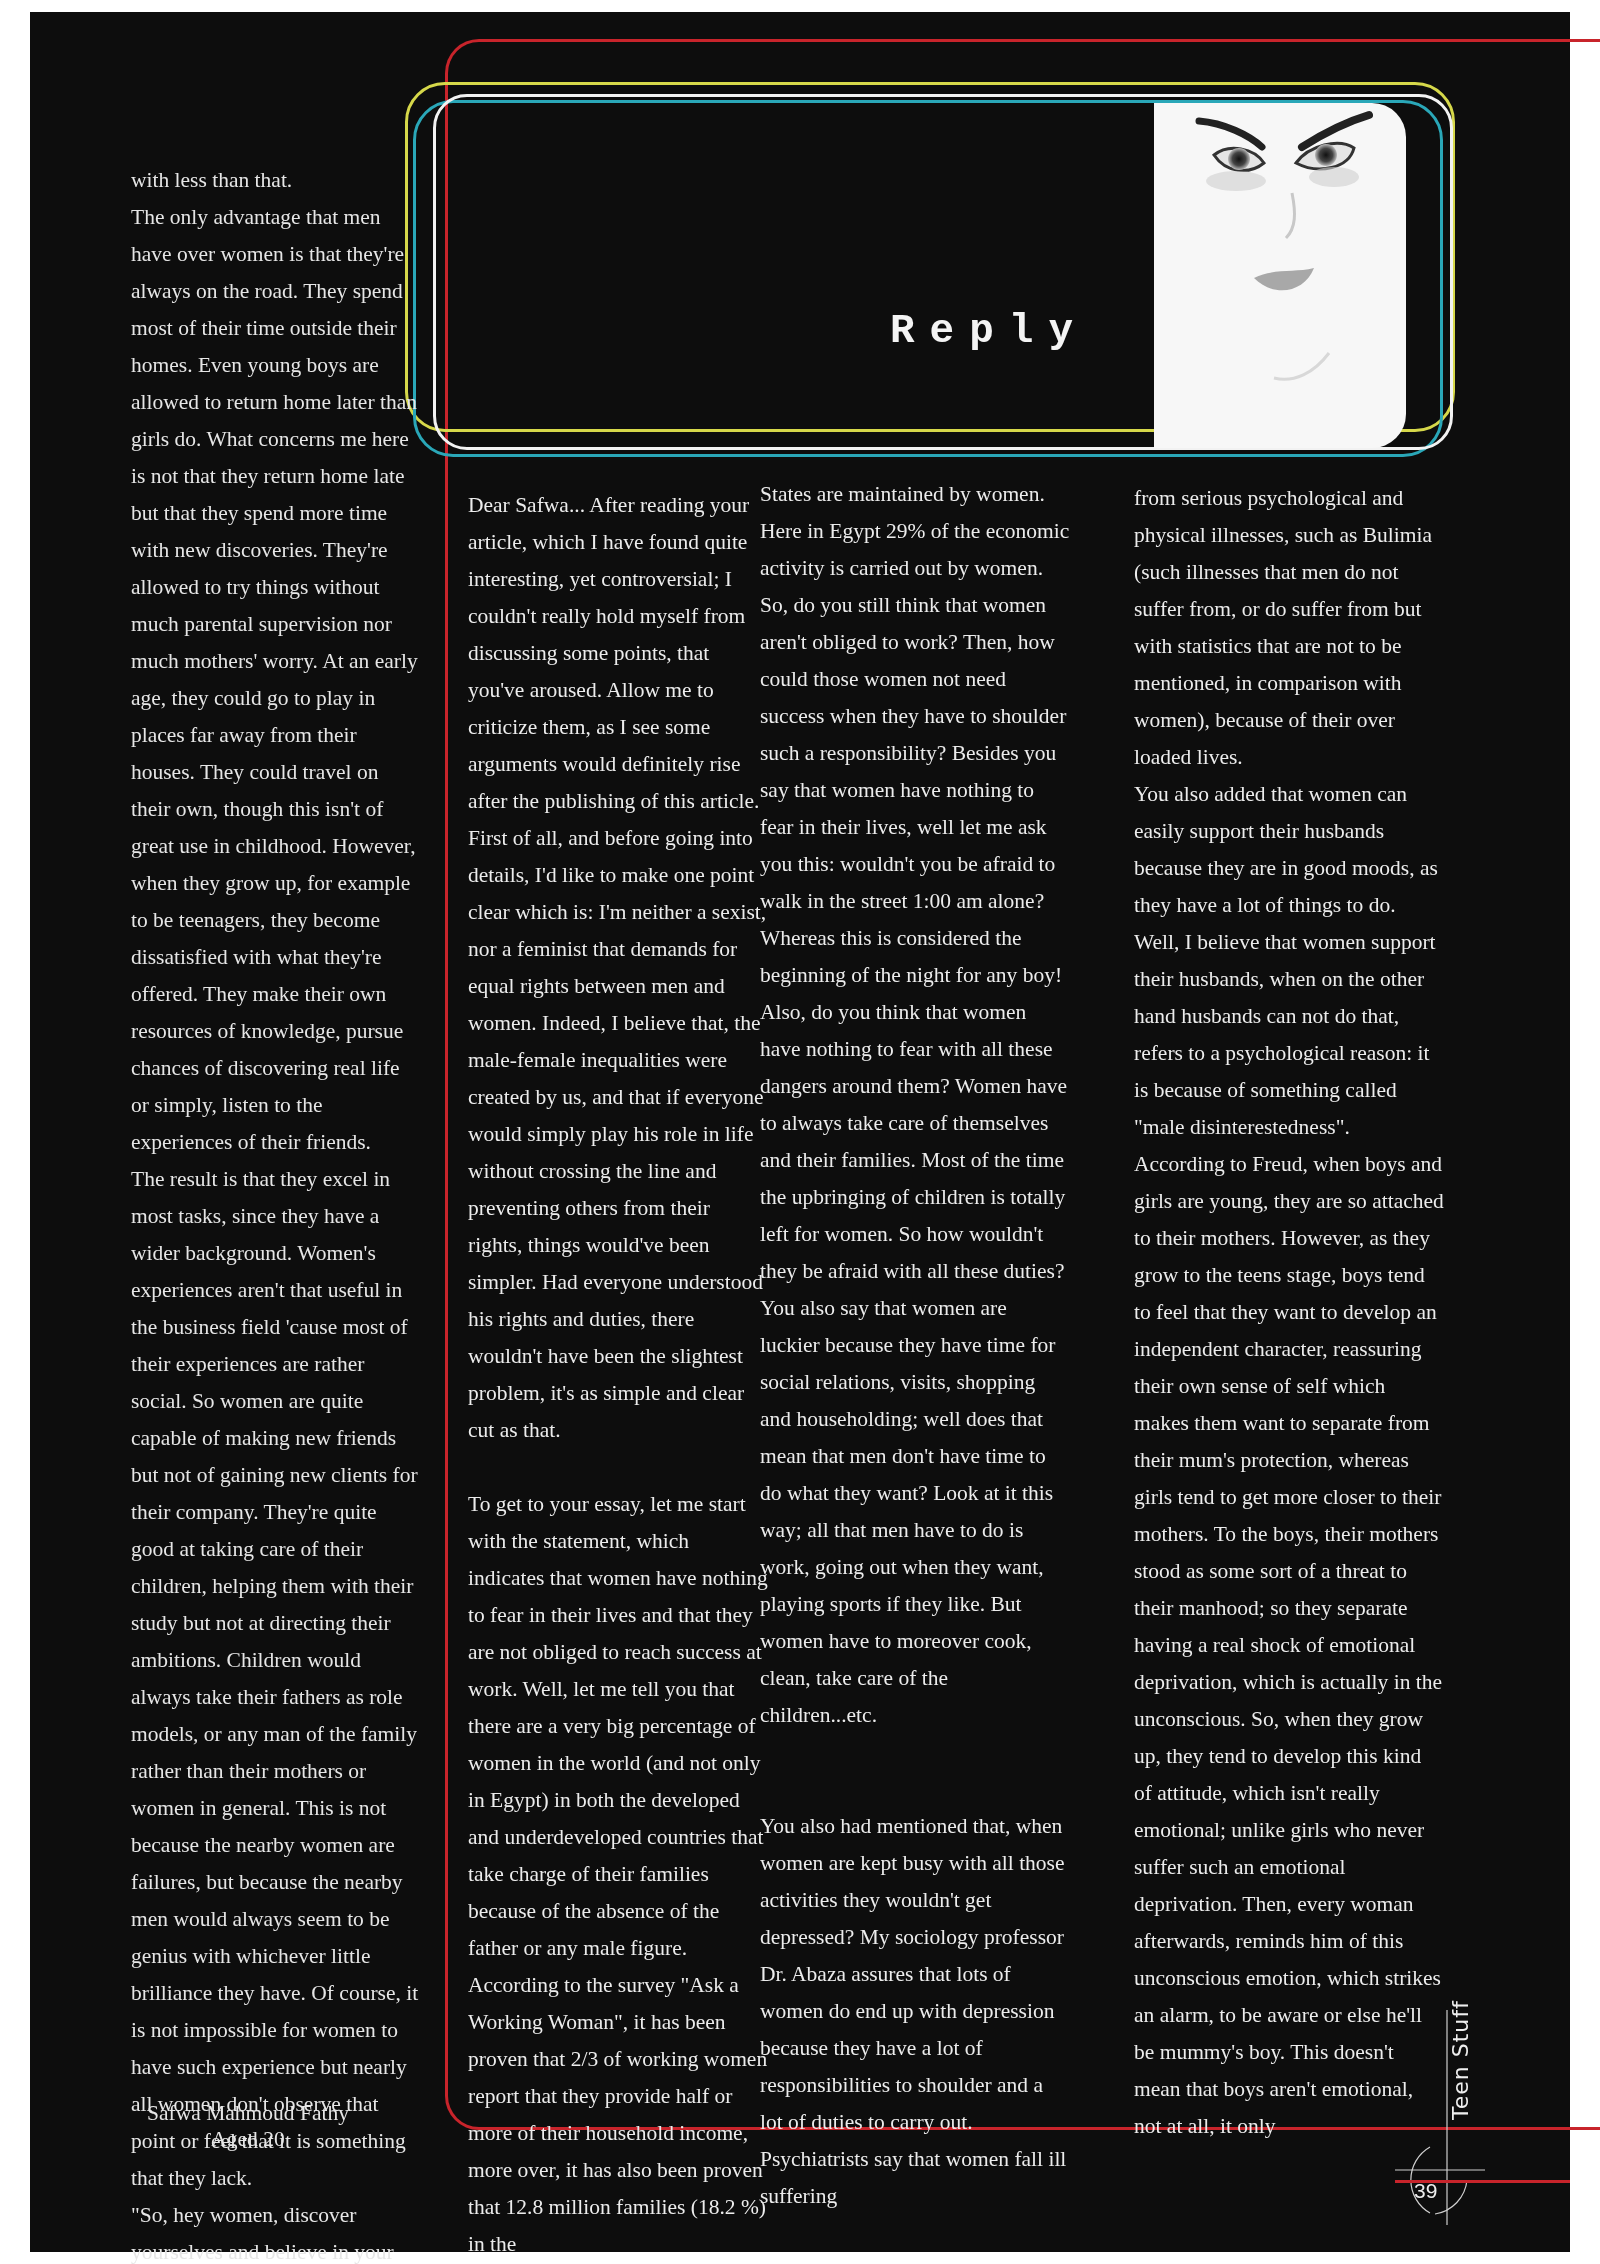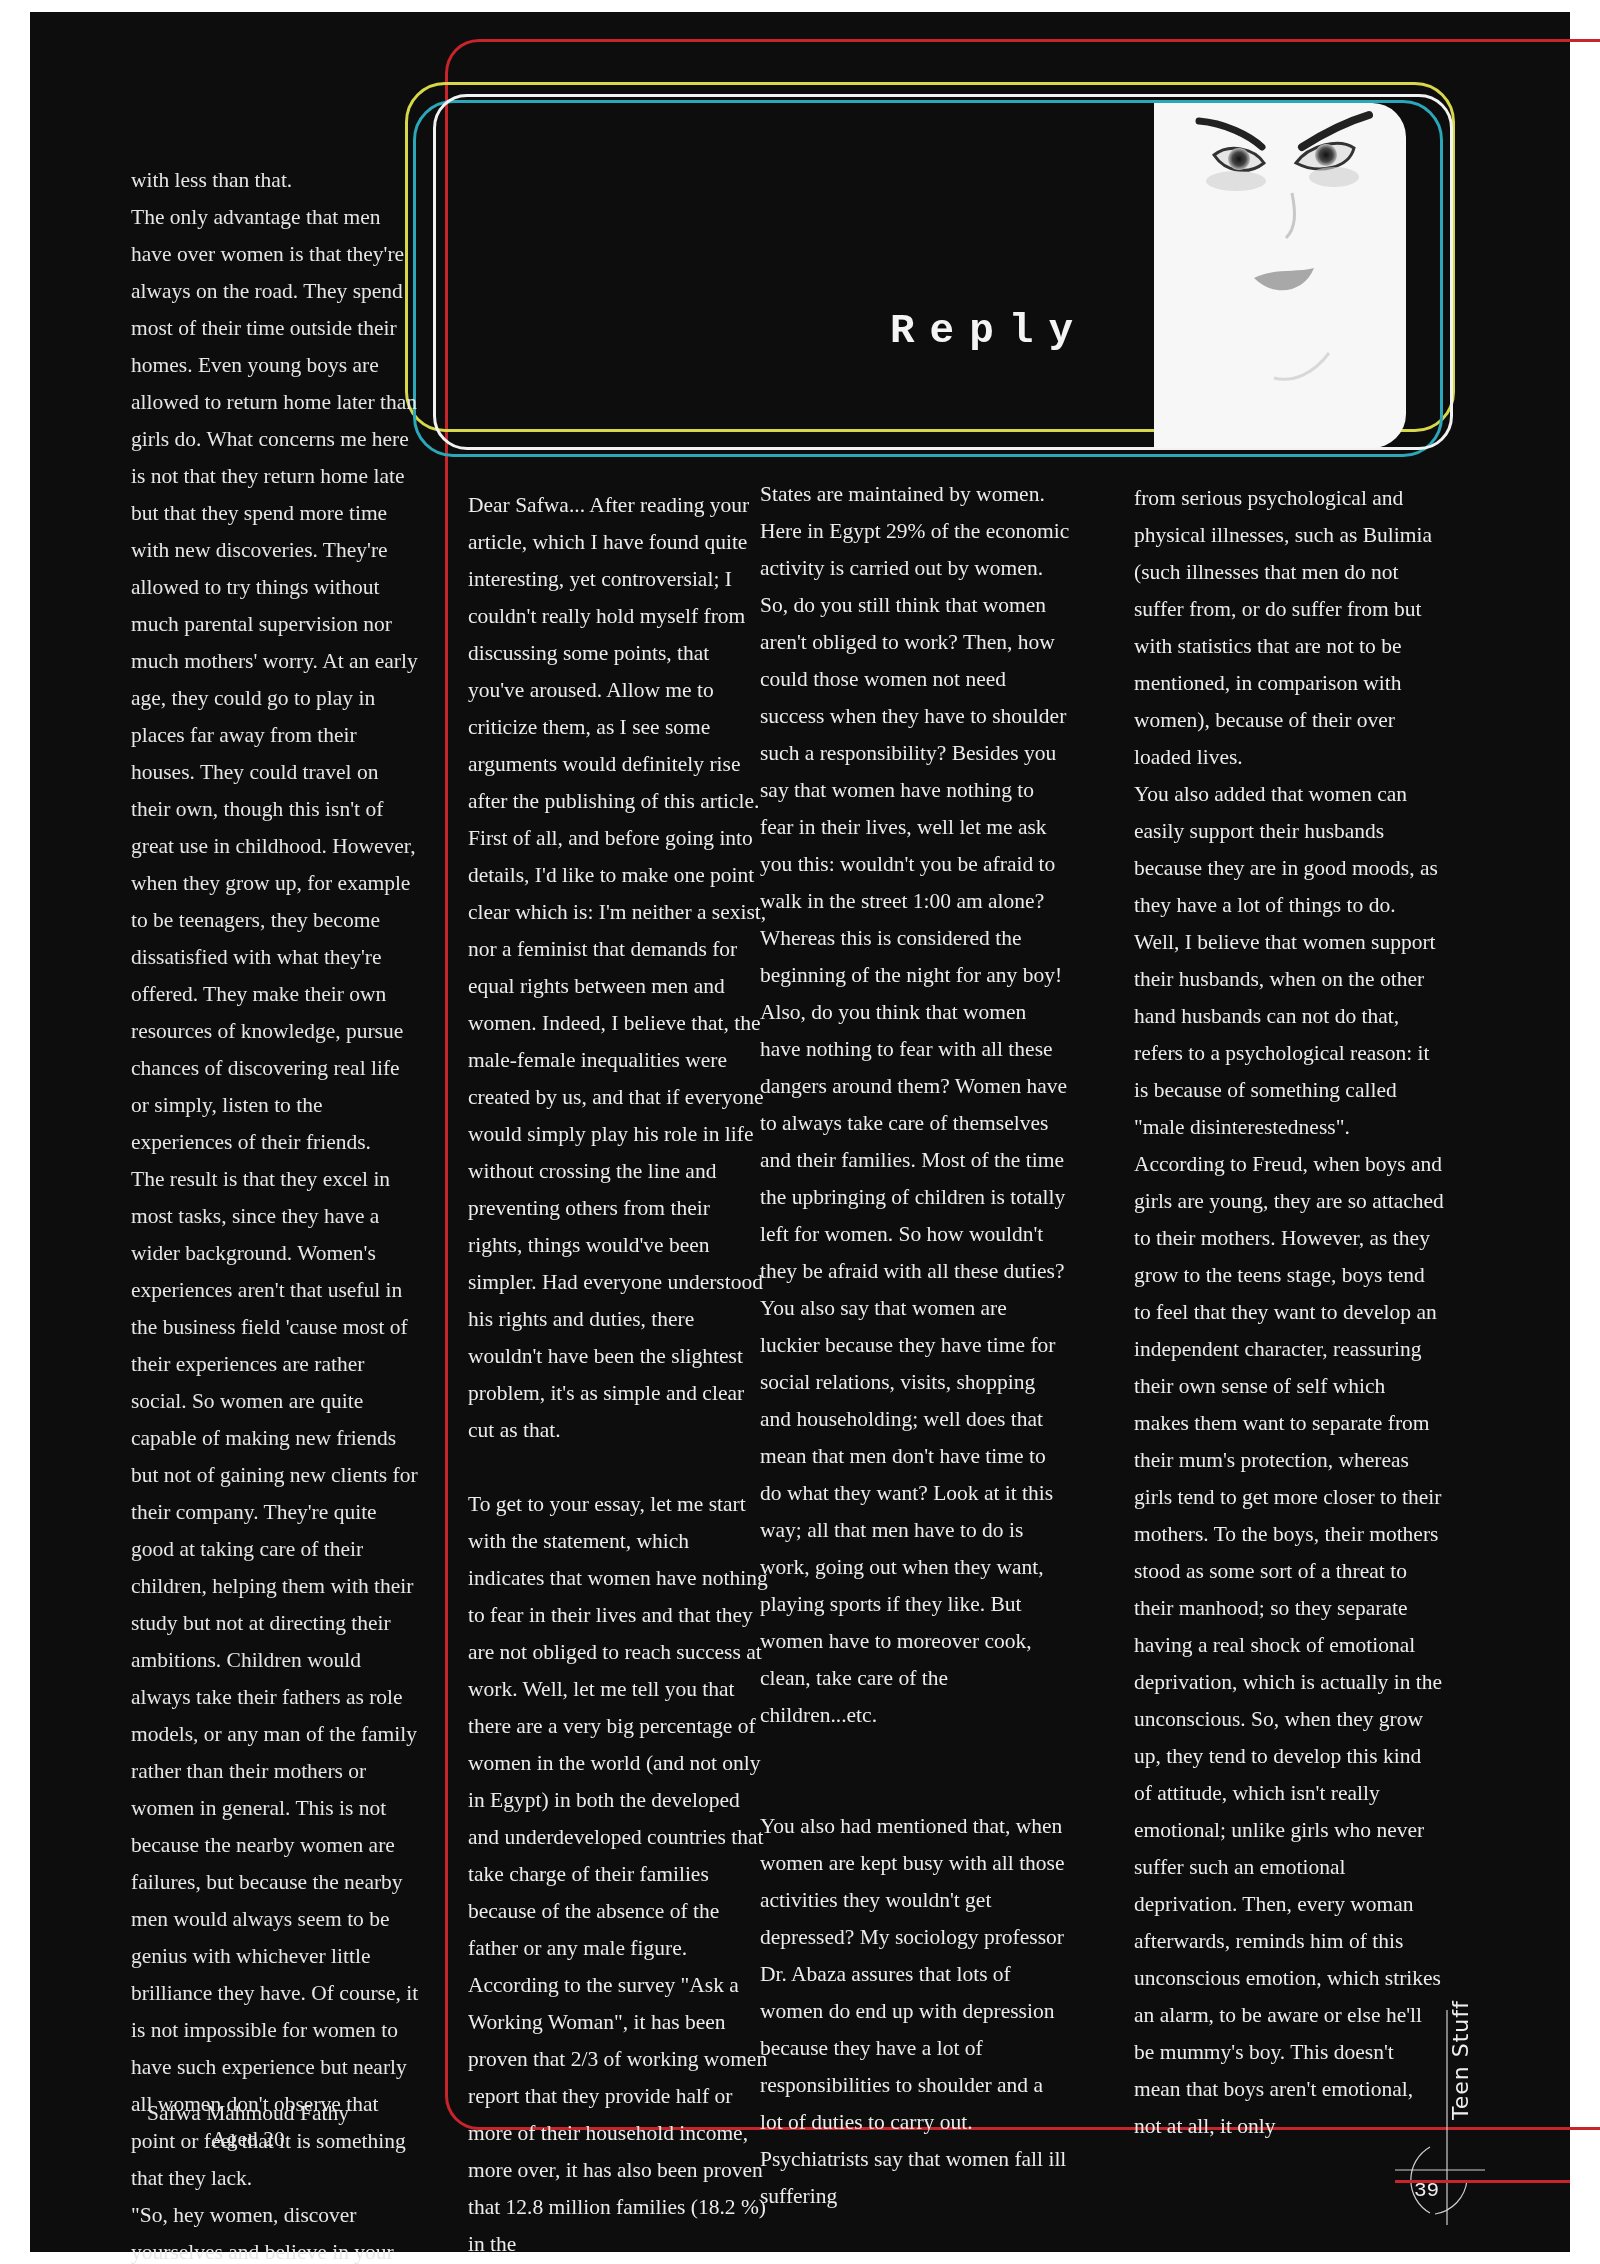--- a/index.html
+++ b/index.html
@@ -52,21 +52,21 @@
     position: absolute; left: 100px; top: 2100px; width: 296px; text-align: center;
     color: #e6e6e6; font-size: 21.5px; line-height: 26px;
   }
   .section-label {
     position: absolute; left: 1448px; top: 2120px; width: 130px; height: 30px;
     transform-origin: 0 0; transform: rotate(-90deg);
     color: #eeeeee; font-family: "DejaVu Sans", sans-serif; font-size: 22px; letter-spacing: 1px;
   }
   .page-num {
     position: absolute; left: 1414px; top: 2179px; color: #eeeeee;
-    font-family: Liberation Mono, monospace; font-size: 21px;
+    font-family: Liberation Sans, sans-serif; font-size: 21px;
   }
 </style>
 </head>
 <body>
 
 <div class="page"></div>
 
 <div class="red-frame"></div>
 <div class="frame-yellow"></div>
 <div class="frame-cyan"></div>

